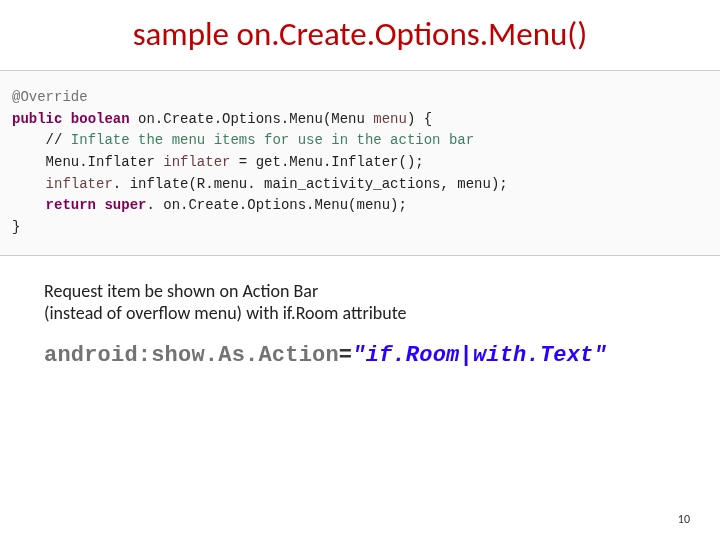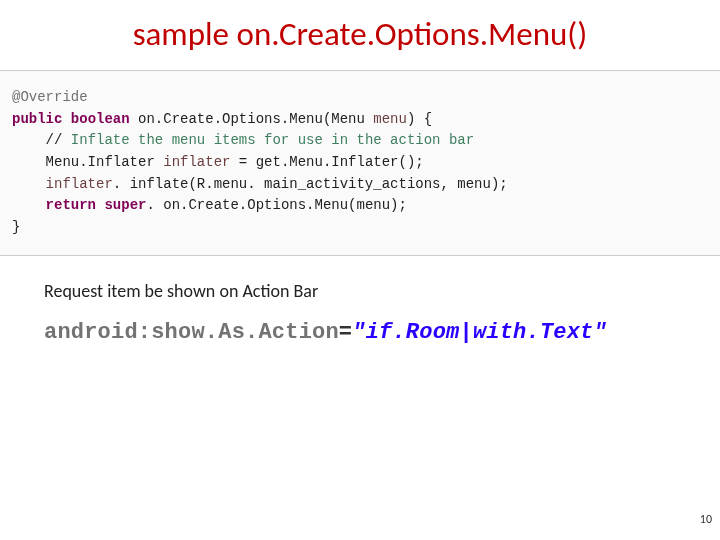--- a/index.html
+++ b/index.html
@@ -55,39 +55,40 @@
     font-size: 22px;
     font-weight: bold;
     letter-spacing: 0.2px;
   }
   .xml-attr  { color: #737373; }
   .xml-eq    { color: #333; }
   .xml-val   { color: #2a00ff; font-style: italic; }
   .page-number {
     position: absolute;
     bottom: 14px;
-    right: 8px;
+    right: 30px;
     font-size: 12px;
     color: #333;
   }
 </style>
 </head>
 <body>
 
 <div class="slide-title">sample on.Create.Options.Menu()</div>
 
 <div class="code-block"><span class="tok-annotation">@Override</span>
 <span class="tok-keyword">public</span> <span class="tok-keyword">boolean</span><span class="tok-method"> on.Create.Options.Menu</span><span class="tok-paren">(</span><span class="tok-type">Menu </span><span class="tok-var">menu</span><span class="tok-paren">)</span> <span class="tok-punct">{</span>
     <span class="tok-slashes">// </span><span class="tok-comment">Inflate the menu items for use in the action bar</span>
     <span class="tok-type">Menu.Inflater </span><span class="tok-var">inflater</span><span class="tok-punct"> = </span><span class="tok-ident">get.Menu.Inflater();</span>
     <span class="tok-var">inflater</span><span class="tok-ident">. inflate(R.menu. main_activity_actions, menu);</span>
     <span class="tok-keyword">return</span> <span class="tok-keyword">super</span><span class="tok-ident">. on.Create.Options.Menu(menu);</span>
 <span class="tok-punct">}</span></div>
 
 <div class="caption">
   <span>Request item be shown on Action Bar</span><br>
+  <span>(instead of overflow menu) with if.Room attribute</span>
 </div>
 
 <div class="xml-snippet">
   <span class="xml-attr">android:show.As.Action</span><span class="xml-eq">=</span><span class="xml-val">"if.Room|with.Text"</span>
 </div>
 
 <div class="page-number">10</div>
 
 </body></html>

